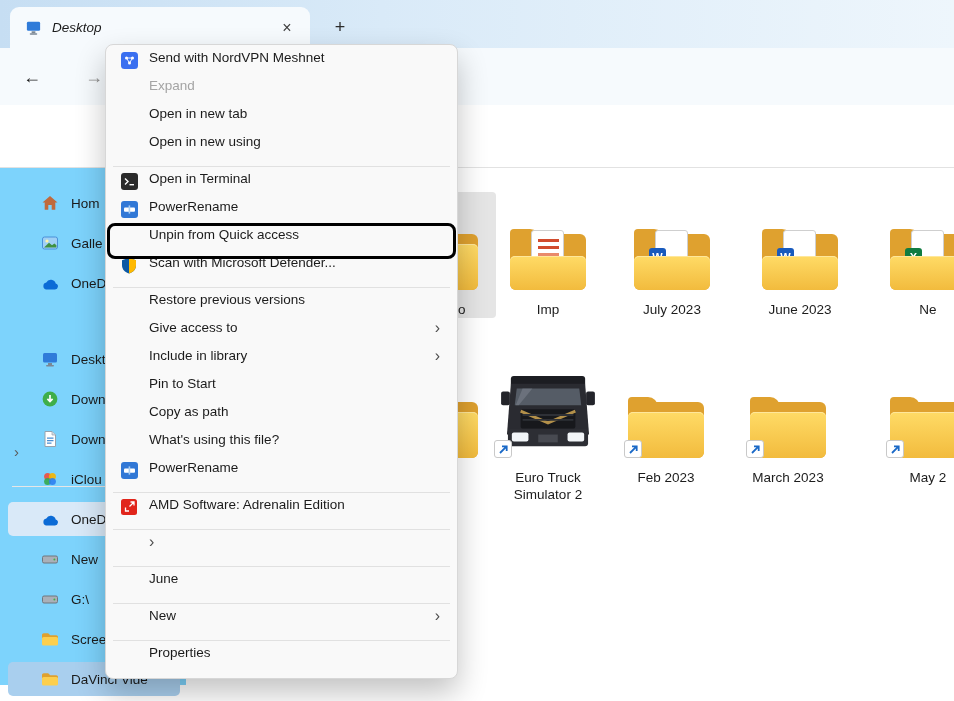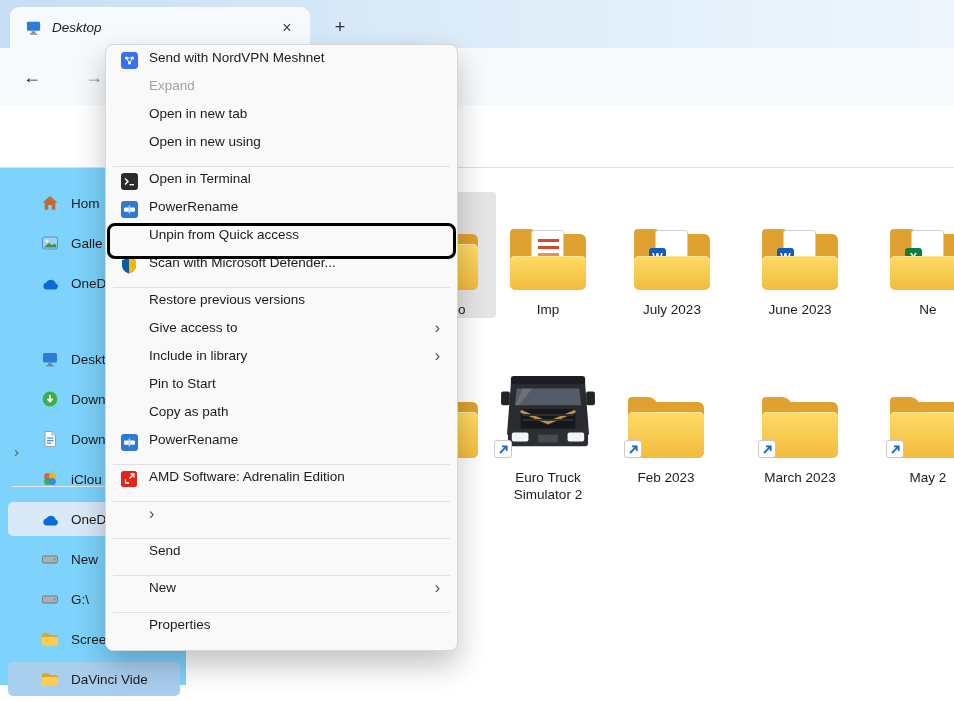--- a/index.html
+++ b/index.html
@@ -52,21 +52,21 @@
   .side-chevron::after { content:"›"; }
 
   
   .main { position:absolute; left:186px; top:168px; right:0; bottom:0; background:#fff; }
   .grid-item { position:absolute; width:112px; display:flex; flex-direction:column; align-items:center; }
   .grid-item.selected { background:#e5e5e5; border-radius:4px; }
   .gp1 { left:198px; top:24px; }  .gp2 { left:306px; top:24px; }
   .gp3 { left:430px; top:24px; }  .gp4 { left:558px; top:24px; }
   .gp5 { left:686px; top:24px; }  .gp6 { left:198px; top:192px; }
   .gp7 { left:306px; top:192px; } .gp8 { left:424px; top:192px; }
-  .gp9 { left:558px; top:192px; } .gp10 { left:686px; top:192px; }
+  .gp9 { left:546px; top:192px; } .gp10 { left:686px; top:192px; }
   .icon-wrap { width:100%; height:104px; position:relative; display:flex;
                justify-content:center; align-items:flex-end; padding-bottom:6px; }
   .file-label { margin-top:5px; text-align:center; line-height:1.28; color:#1c1c1c; width:112px; }
   .label-frag { text-align:left; padding-left:74px; }
 
   
   .folder76 { position:relative; width:76px; height:62px; }
   .fb { position:absolute; left:0; top:6px; width:76px; height:56px; border-radius:6px; background:#dfa12f; }
   .fb::before { content:""; position:absolute; left:0; top:-5px; width:30px; height:12px;
                 background:#dfa12f; border-radius:4px 10px 0 0; }
@@ -520,20 +520,24 @@
   </div>
   <div class="mi">
     <span class="mi-ico"></span>
     <span class="mi-label">Pin to Start</span>
   </div>
   <div class="mi">
     <span class="mi-ico"></span>
     <span class="mi-label">Copy as path</span>
   </div>
   <div class="mi">
+    <span class="mi-ico"></span>
+    <span class="mi-label">What's using this file?</span>
+  </div>
+  <div class="mi">
     <span class="mi-ico">
       <svg width="17" height="17" viewBox="0 0 17 17">
           <rect width="17" height="17" rx="3" fill="#3178d6"></rect>
           <rect x="3" y="6.5" width="11" height="4.2" rx="1" fill="#fff"></rect>
           <rect x="7.6" y="4.4" width="1.6" height="8.2" fill="#a9cdf2"></rect>
         </svg>
     </span>
     <span class="mi-label">PowerRename</span>
   </div>
 
@@ -553,21 +557,21 @@
 
   <div class="mi">
     <span class="mi-ico"></span>
     <span class="mi-sub"></span>
   </div>
 
   <div class="msep"></div>
 
   <div class="mi">
     <span class="mi-ico"></span>
-    <span class="mi-label">Send</span>
+    <span class="mi-label">June</span>
   </div>
 
   <div class="msep"></div>
 
   <div class="mi">
     <span class="mi-ico"></span>
     <span class="mi-label">New</span>
     <span class="mi-sub"></span>
   </div>
 

